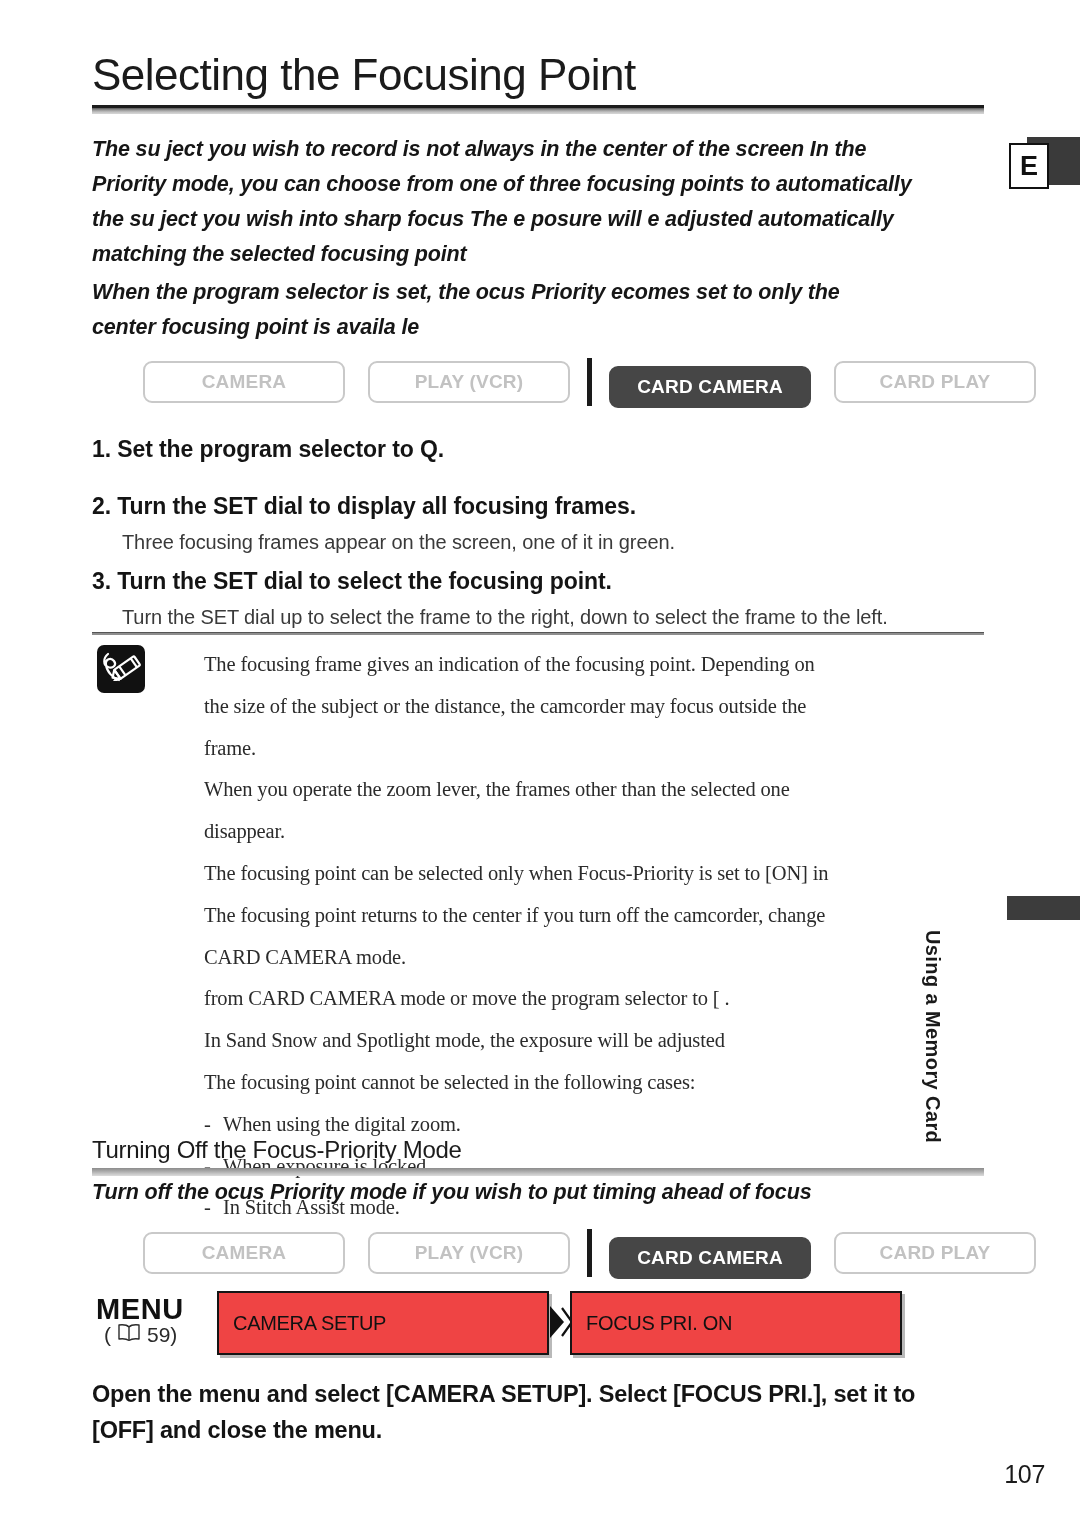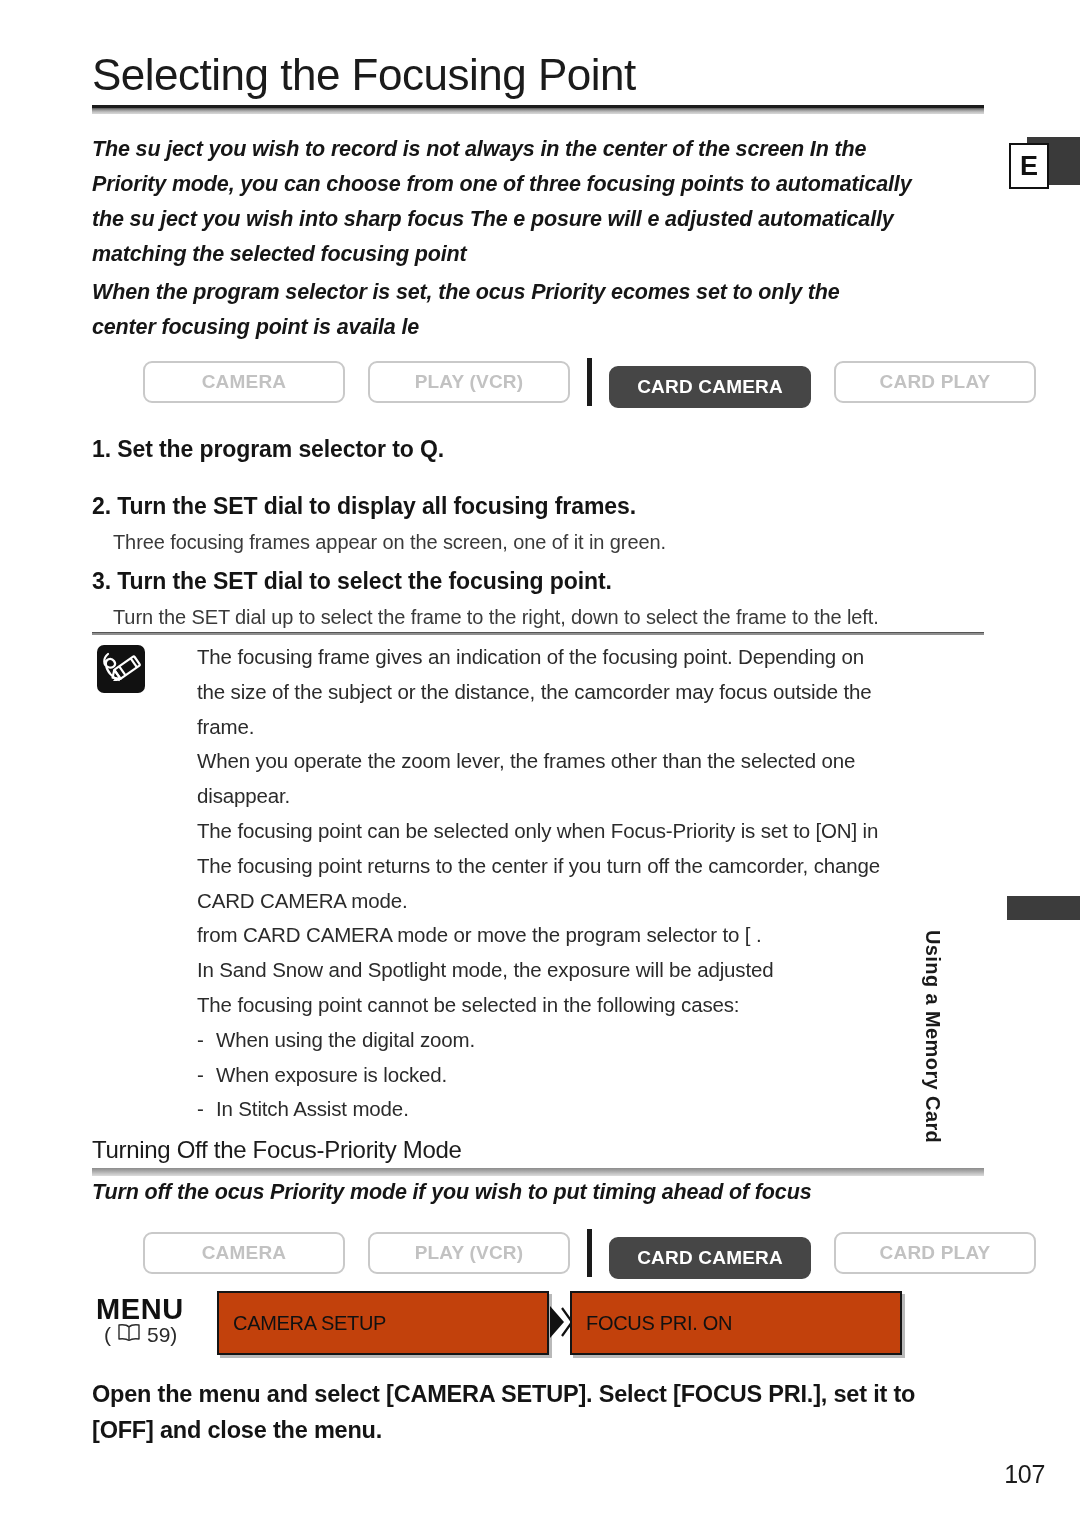--- a/index.html
+++ b/index.html
@@ -135,21 +135,21 @@
     color: #141414;
     line-height: 38px;
     letter-spacing: -0.1px;
     white-space: nowrap;
   }
   .step-body {
     font-size: 20px;
     font-weight: 400;
     color: #3a3a3a;
     line-height: 34px;
-    margin-left: 21px;
+    margin-left: 30px;
     letter-spacing: -0.1px;
     white-space: nowrap;
   }
   .step2 { margin-top: 19px; }
   .step3 { margin-top: 3px; }
 
   
   .notes-rule {
     position: absolute;
     left: 92px;
@@ -173,21 +173,21 @@
   .notes {
     position: absolute;
     left: 193px;
     top: 638px;
     width: 800px;
     font-size: 20.5px;
     line-height: 30.8px;
     color: #2b2b2b;
     letter-spacing: -0.15px;
   }
-  .notes p { margin: 4px; }
+  .notes p { margin: 11px; font-family: Liberation Serif, serif; }
   .notes .dash { white-space: nowrap; }
   .notes .dash span.d { display: inline-block; width: 19px; }
 
   
   .sec2-title {
     position: absolute;
     left: 92px;
     top: 1136px;
     font-size: 24px;
     font-weight: normal;
@@ -237,21 +237,21 @@
     display: flex;
     align-items: center;
     gap: 6px;
   }
   .book-icon { display: inline-block; vertical-align: middle; }
 
   .menu-box {
     position: absolute;
     top: 1291px;
     height: 64px;
-    background: #c2410c;
+    background: #ef4444;
     border: 2px solid #151515;
     display: flex;
     align-items: center;
     padding-left: 14px;
     font-size: 20px;
     letter-spacing: -0.3px;
     color: #111111;
     box-shadow: 3px 3px 0 #b9b9b9;
   }
   .menu-box.b1 { left: 217px; width: 332px; }

